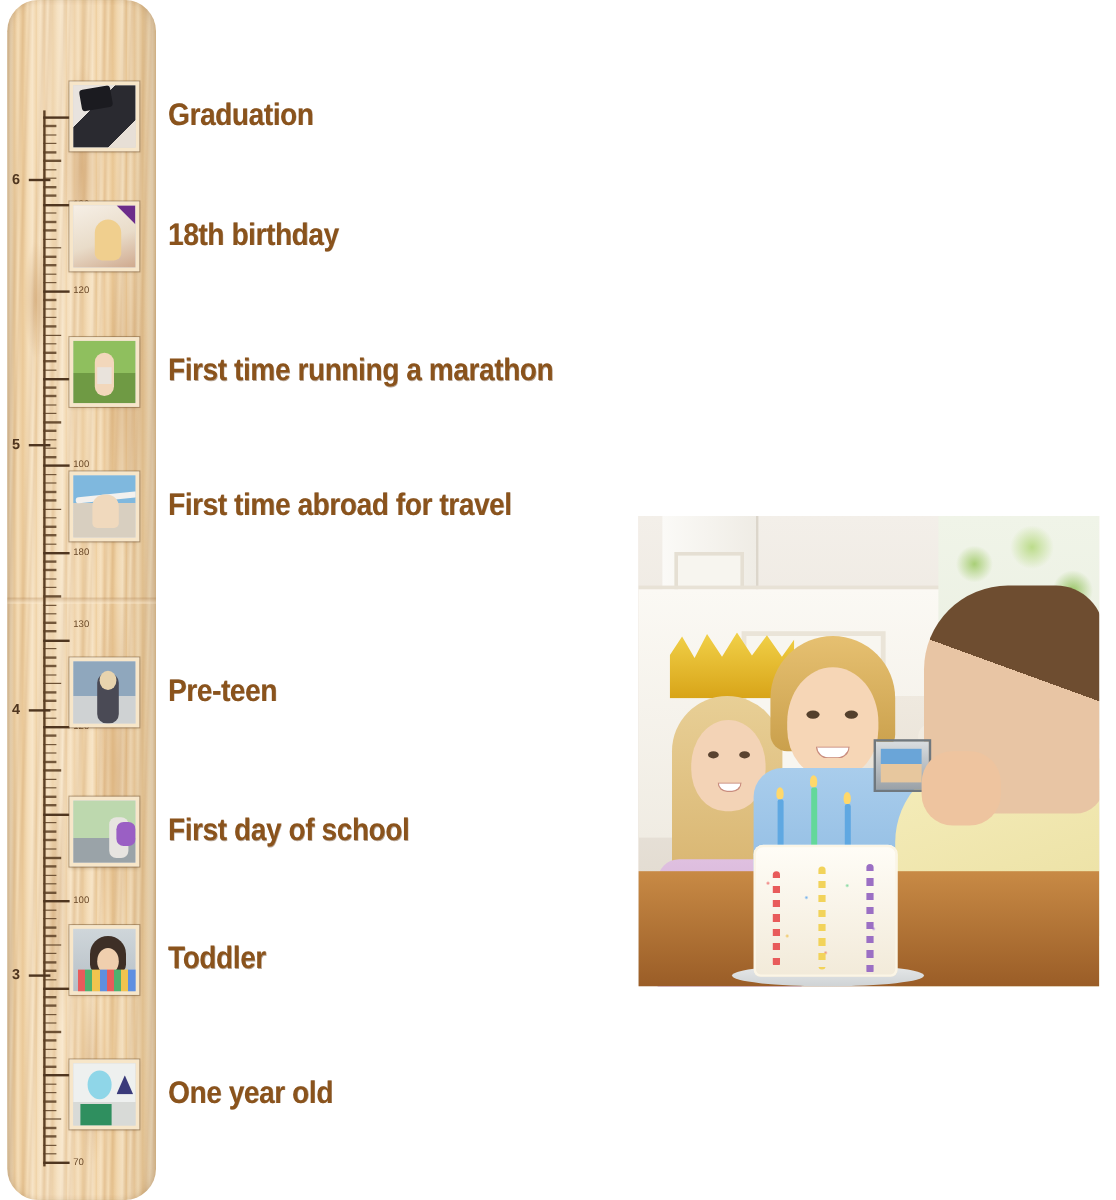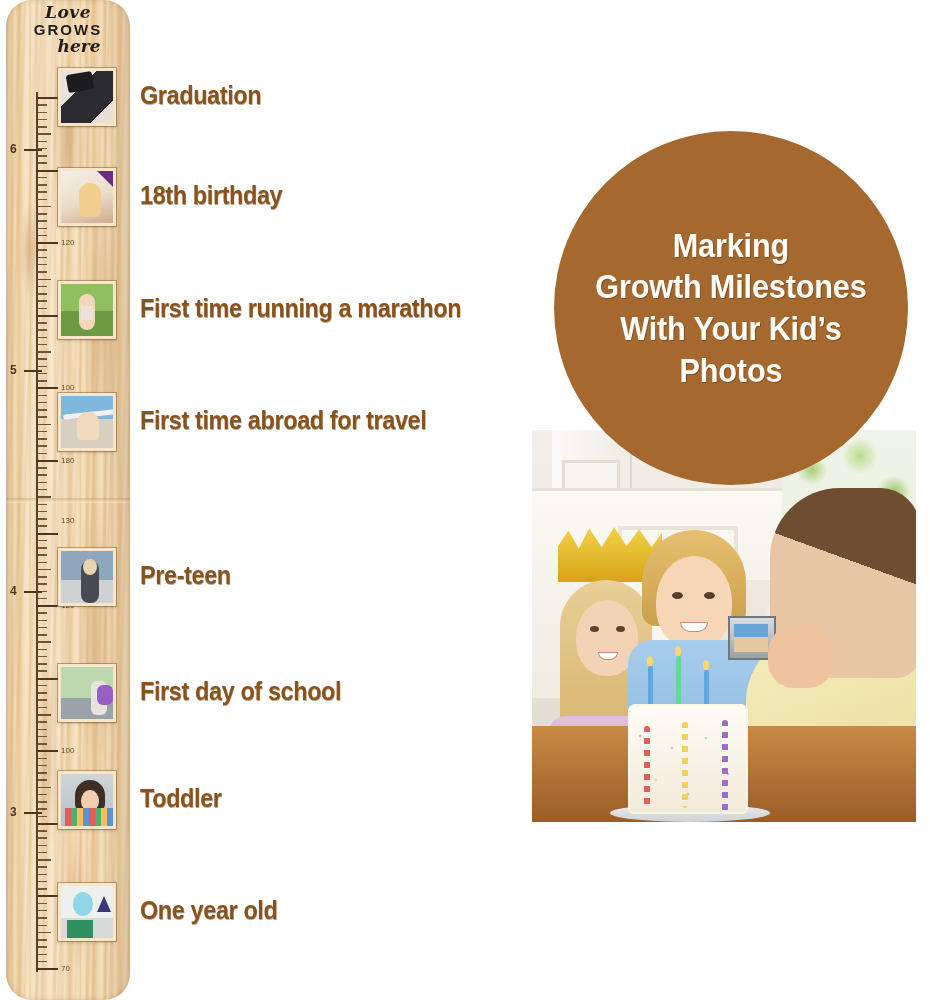--- a/index.html
+++ b/index.html
@@ -357,25 +357,20 @@
 </head>
 <body>
 
 <div id="stage">
 
   <div id="ruler">
     <div class="grain" id="grain-a"></div>
     <div class="grain" id="grain-b"></div>
     <div id="seam"></div>
 
-    <div id="wood-header">
-      <div class="hdr-script">Love</div>
-      <div class="hdr-caps">GROWS</div>
-      <div class="hdr-script2">here</div>
-    </div>
 
     <div id="ticks">
       <div class="axis"></div>
     <div class="tick major" style="top: 968px;"></div>
         <div class="tick minor" style="top: 960.7px;"></div>
         <div class="tick minor" style="top: 953.5px;"></div>
         <div class="tick minor" style="top: 946.2px;"></div>
         <div class="tick minor" style="top: 939px;"></div>
         <div class="tick mid" style="top: 931.7px;"></div>
         <div class="tick minor" style="top: 924.5px;"></div>
@@ -570,28 +565,20 @@
 
   <div class="milestone" style="top:80px">Graduation</div>
   <div class="milestone" style="top:180px">18th birthday</div>
   <div class="milestone" style="top:293px">First time running a marathon</div>
   <div class="milestone" style="top:405px">First time abroad for travel</div>
   <div class="milestone" style="top:560px">Pre-teen</div>
   <div class="milestone" style="top:676px">First day of school</div>
   <div class="milestone" style="top:783px">Toddler</div>
   <div class="milestone" style="top:895px">One year old</div>
 
-  <div id="circle">
-    <div id="circle-text">
-      <div>Marking</div>
-      <div>Growth Milestones</div>
-      <div>With Your Kid’s</div>
-      <div>Photos</div>
-    </div>
-  </div>
 
   <div id="photo">
     <div class="p-wallback"></div>
     <div class="p-door"></div>
     <div class="p-doorpanel"></div>
     <div class="p-wainscot"></div>
     <div class="p-wainpanel"></div>
     <div class="p-tree"></div>
     <div class="p-trunk"></div>
     <div class="p-sofa"></div>

